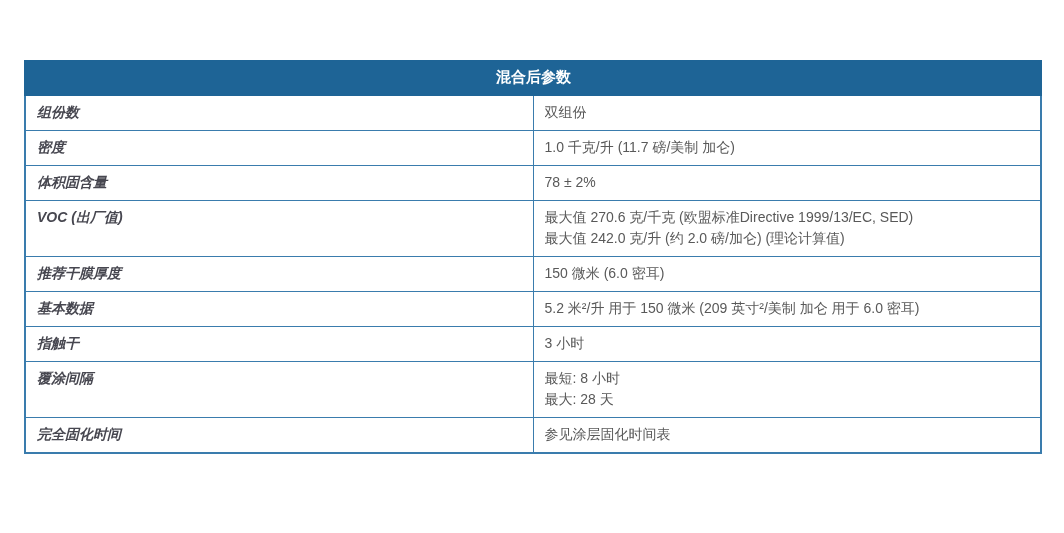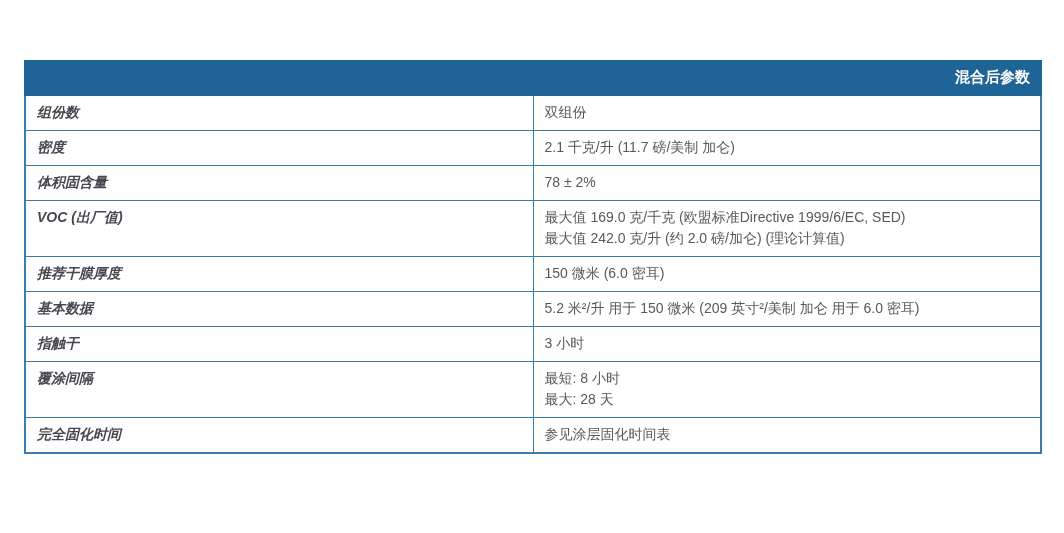--- a/index.html
+++ b/index.html
@@ -31,21 +31,21 @@
     top: 60px;
     width: 1018px;
     border-collapse: collapse;
     table-layout: fixed;
     font-size: 14px;
     border: 2px solid var(--border, #3a7cad);
   }
   table.spec-table th.section {
     background: var(--header-bg, #1e6496);
     color: var(--header-text, #ffffff);
-    text-align: right;
+    text-align: center;
     font-size: 15px;
     font-weight: bold;
     padding: 6px 10px 7px 11px;
     height: 32px;
     border: 2px solid var(--header-bg, #1e6496);
   }
   table.spec-table td {
     border: 1.5px solid var(--border, #3a7cad);
     padding: 6px 10px 7px 11px;
     vertical-align: top;
@@ -75,33 +75,33 @@
     <tbody>
       <tr>
         <td class="label">组份数</td>
         <td class="value">
           <div class="line">双组份</div>
         </td>
       </tr>
       <tr>
         <td class="label">密度</td>
         <td class="value">
-          <div class="line">2.1 千克/升 (11.7 磅/美制 加仑)</div>
+          <div class="line">1.0 千克/升 (11.7 磅/美制 加仑)</div>
         </td>
       </tr>
       <tr>
         <td class="label">体积固含量</td>
         <td class="value">
           <div class="line">78 ± 2%</div>
         </td>
       </tr>
       <tr>
         <td class="label">VOC (出厂值)</td>
         <td class="value">
-          <div class="line">最大值 169.0 克/千克 (欧盟标准Directive 1999/6/EC, SED)</div>
+          <div class="line">最大值 270.6 克/千克 (欧盟标准Directive 1999/13/EC, SED)</div>
           <div class="line">最大值 242.0 克/升 (约 2.0 磅/加仑) (理论计算值)</div>
         </td>
       </tr>
       <tr>
         <td class="label">推荐干膜厚度</td>
         <td class="value">
           <div class="line">150 微米 (6.0 密耳)</div>
         </td>
       </tr>
       <tr>

